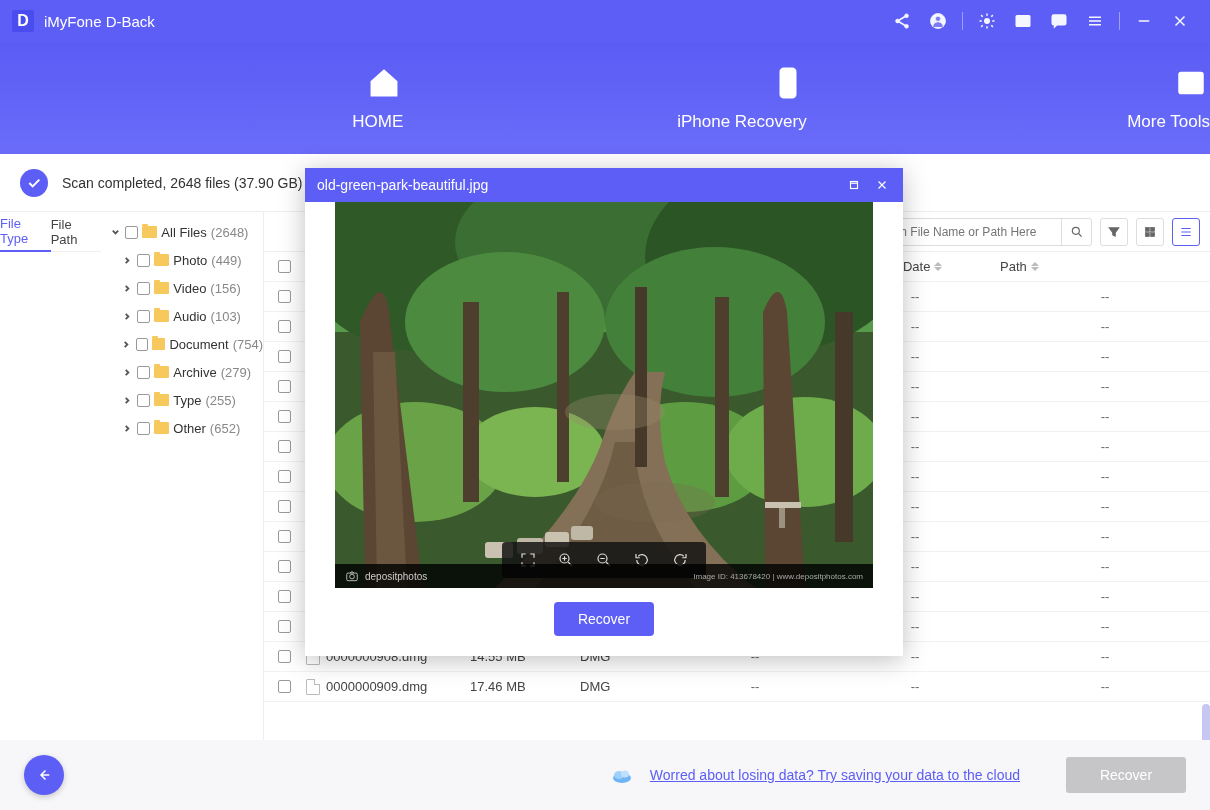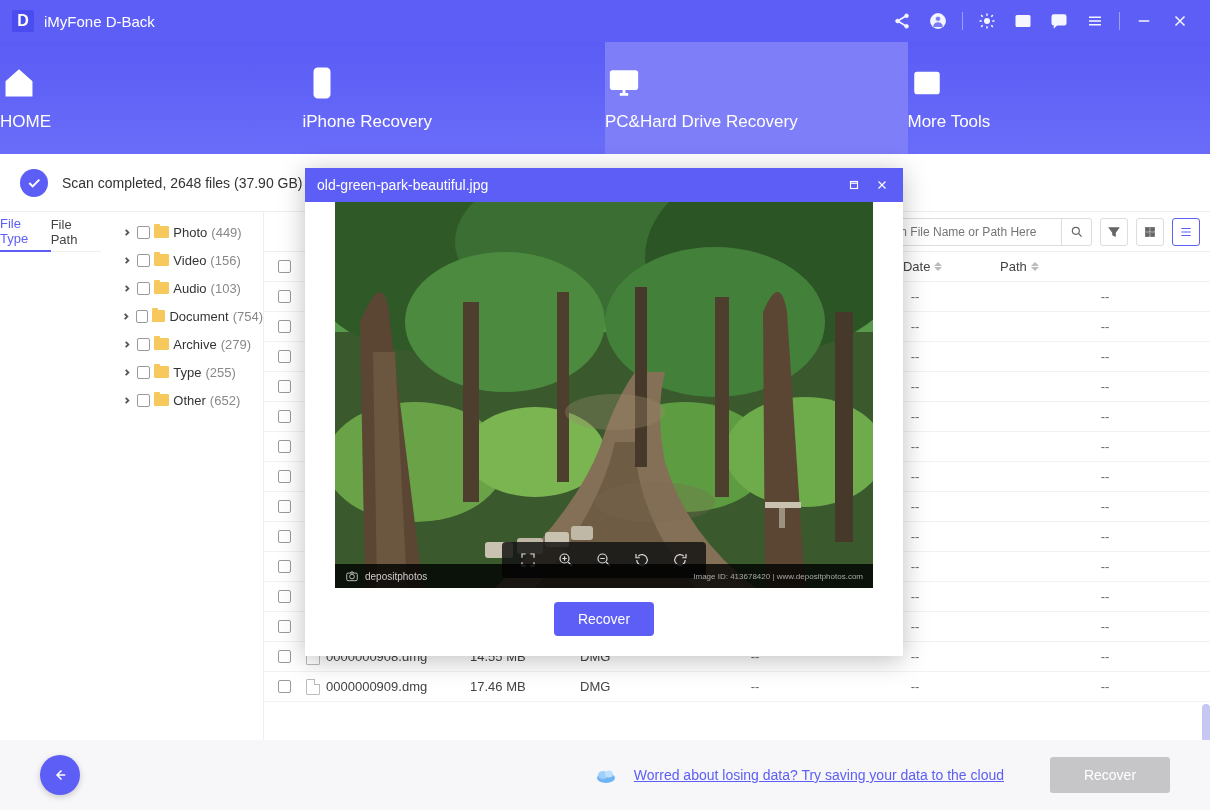--- a/index.html
+++ b/index.html
@@ -9,21 +9,21 @@
   .titlebar { height: 42px; background: #5c5ef5; display: flex; align-items: center; padding: 0 12px; color: #fff; }
   .titlebar .logo { width: 22px; height: 22px; background: #4a4cf0; border-radius: 2px; display: flex; align-items: center; justify-content: center; font-weight: 600; margin-right: 10px; }
   .titlebar .title { font-size: 15px; }
   .titlebar .spacer { flex: 1; }
   .titlebar .ticon { width: 20px; height: 20px; margin: 0 8px; display: flex; align-items: center; justify-content: center; cursor: pointer; opacity: .95; }
   .titlebar .sep { width: 1px; height: 18px; background: rgba(255,255,255,.4); margin: 0 6px; }
   .titlebar svg { width: 18px; height: 18px; fill: #fff; stroke: #fff; }
 
   
   .navtabs { height: 112px; background: linear-gradient(180deg,#5a5cf5 0%, #6a6cf9 100%); display: flex; }
-  .tab { flex: 1; display: flex; flex-direction: column; align-items: flex-start; justify-content: center; color: #fff; gap: 10px; cursor: pointer; }
+  .tab { flex: 1; display: flex; flex-direction: column; align-items: flex-end; justify-content: center; color: #fff; gap: 10px; cursor: pointer; }
   .tab.active { background: #7d7ef8; }
   .tab .ticonbox { width: 38px; height: 38px; display:flex; align-items:center; justify-content:center; }
   .tab .ticonbox svg { width: 34px; height: 34px; fill: #fff; stroke: #fff; }
   .tab .tlabel { font-size: 17px; }
 
   
   .statusrow { height: 58px; border-bottom: 1px solid #eee; display:flex; align-items:center; padding: 0 20px; gap: 14px; }
   .statusrow .check { width: 28px; height: 28px; border-radius: 50%; background: #5c5ef5; display:flex; align-items:center; justify-content:center; }
   .statusrow .check svg { width:16px; height:16px; stroke:#fff; fill:none; stroke-width:3; }
   .statusrow .stext { font-size: 14px; color: #333; }
@@ -72,21 +72,21 @@
   .sorticon { width:10px; display:flex; flex-direction:column; margin-left:4px; gap:1px;}
   .sorticon span { width:0;height:0;border-left:4px solid transparent;border-right:4px solid transparent; }
   .sorticon .up { border-bottom:4px solid #bbb; }
   .sorticon .dn { border-top:4px solid #bbb; }
   .fileicon { width:14px; height:16px; border:1px solid #bbb; border-radius:1px; position:relative; margin-left:2px; }
   .fileicon::before { content:""; position:absolute; top:-1px; right:-1px; width:5px; height:5px; background:#fff; border-left:1px solid #bbb; border-bottom:1px solid #bbb; }
   .trow { color:#444; }
   .trow .c-cr, .trow .c-mo, .trow .c-path { color:#666; justify-content:center; }
 
   
-  .footer { position:absolute; bottom:0; left:0; right:0; height:70px; background:#f7f7f9; display:flex; align-items:center; padding:0 40px; gap:16px; }
+  .footer { position:absolute; bottom:0; left:0; right:0; height:70px; background:#f7f7f9; display:flex; align-items:center; padding:0 24px; gap:16px; }
   .backbtn { width:40px; height:40px; border-radius:50%; background:#5c5ef5; display:flex; align-items:center; justify-content:center; cursor:pointer; box-shadow:0 2px 6px rgba(0,0,0,.2); }
   .backbtn svg { width:18px; height:18px; stroke:#fff; fill:none; stroke-width:2; }
   .footer .flex { flex:1; }
   .cloudicon { width:24px; height:24px; }
   .cloudlink { color:#5c5ef5; text-decoration:underline; font-size:14px; cursor:pointer; }
   .recoverbtn-main { width:120px; height:36px; background:#c6c6c8; color:#fff; border:none; border-radius:3px; font-size:14px; cursor:pointer; margin-left:30px; }
 
   
   .preview { position:absolute; left:305px; top:168px; width:598px; background:#fff; box-shadow:0 4px 24px rgba(0,0,0,.25); z-index:50; }
   .preview .phead { height:34px; background:#5c5ef5; color:#fff; display:flex; align-items:center; padding:11px 12px; font-size:14px; gap:10px; }
@@ -180,31 +180,20 @@
   <div class="tab">
     <div class="ticonbox">
         <svg viewBox="0 0 24 24" fill="none" stroke-width="2">
           <rect x="7" y="2" width="10" height="20" rx="2"></rect>
           <path d="M14 9a3 3 0 1 0 1 3"></path>
           <path d="M15 8v2h-2"></path>
         </svg>
       </div>
     <div class="tlabel">iPhone Recovery</div>
   </div>
-  <div class="tab active">
-    <div class="ticonbox">
-        <svg viewBox="0 0 24 24" fill="none" stroke-width="2">
-          <rect x="3" y="4" width="18" height="12" rx="1"></rect>
-          <path d="M9 20h6M12 16v4"></path>
-          <circle cx="12" cy="10" r="2"></circle>
-          <path d="M12 12v2"></path>
-        </svg>
-      </div>
-    <div class="tlabel">PC&amp;Hard Drive Recovery</div>
-  </div>
   <div class="tab">
     <div class="ticonbox">
         <svg viewBox="0 0 24 24" fill="none" stroke-width="2">
           <rect x="4" y="5" width="16" height="14" rx="1"></rect>
           <circle cx="9" cy="12" r="1" fill="#fff"></circle>
           <circle cx="12" cy="12" r="1" fill="#fff"></circle>
           <circle cx="15" cy="12" r="1" fill="#fff"></circle>
         </svg>
       </div>
     <div class="tlabel">More Tools</div>
@@ -221,20 +210,31 @@
 </div>
 
 <div class="body">
 
   <div class="sidebar">
     <div class="sbtabs">
       <div class="sbtab active">File Type</div>
       <div class="sbtab">File Path</div>
     </div>
     <div class="tree">
+      <div class="treerow">
+        <span class="chev">
+            <svg viewBox="0 0 10 10">
+              <path d="M2 3l3 3 3-3"></path>
+            </svg>
+          </span>
+        <span class="cb"></span>
+        <span class="foldericon"></span>
+        <span>All Files</span>
+        <span class="count">(2648)</span>
+      </div>
       <div id="tree-children">
           <div class="treerow child">
             <span class="chev">
               <svg viewBox="0 0 10 10">
                 <path d="M3 2l3 3-3 3"></path>
               </svg>
             </span>
             <span class="cb"></span>
             <span class="foldericon"></span>
             <span>Photo</span> 

